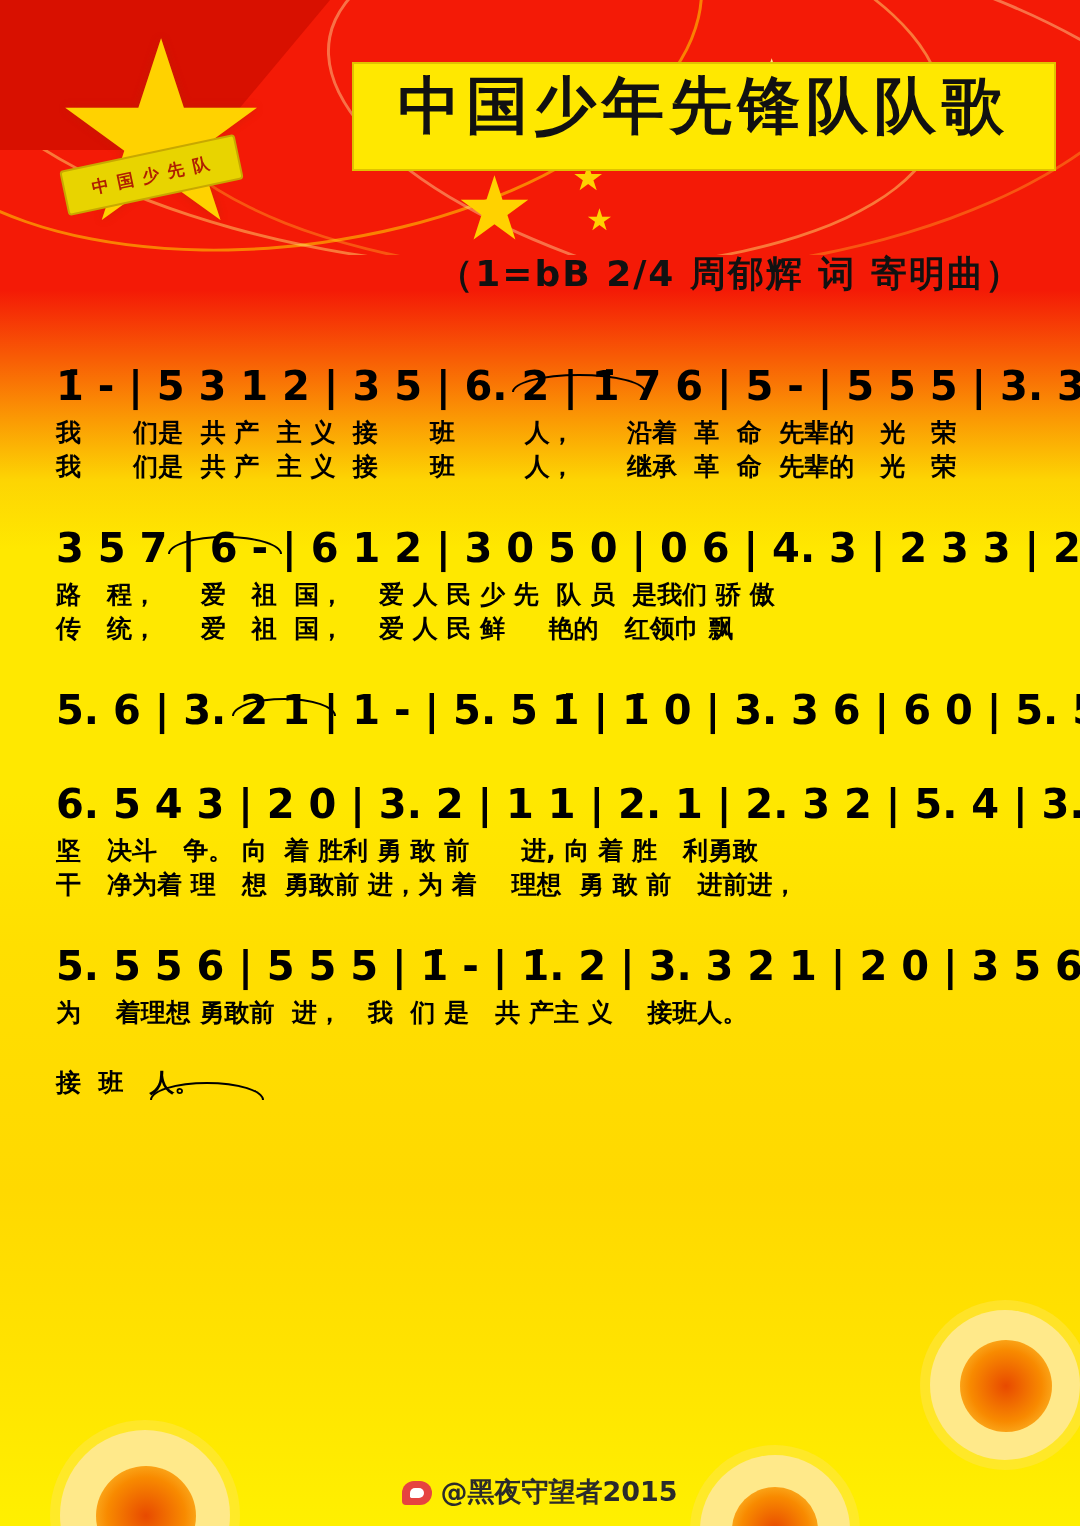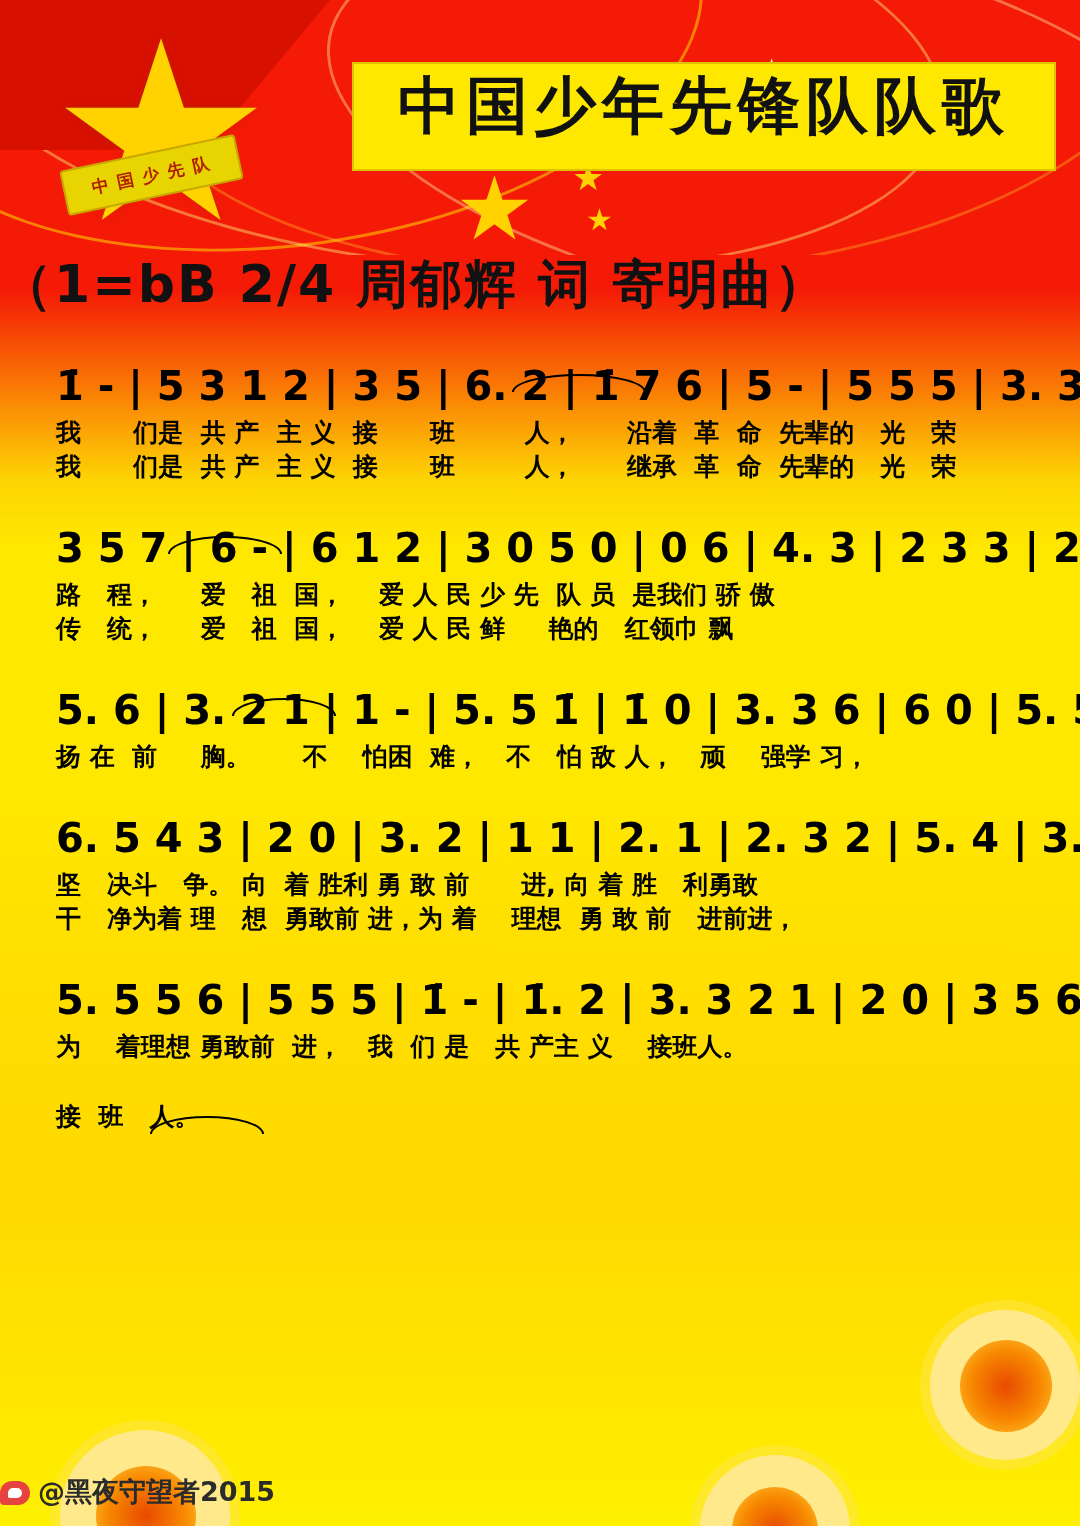--- a/index.html
+++ b/index.html
@@ -112,22 +112,22 @@
     font-weight: bold;
     letter-spacing: 6px;
     color: #111;
     font-family: "DejaVu Sans", "Liberation Sans", sans-serif;
   }
 
   .subtitle {
     position: absolute;
     left: 0; top: 250px;
     width: 1023px;
-    text-align: left;
-    font-size: 52px;
+    text-align: right;
+    font-size: 36px;
     font-weight: bold;
     color: #111;
     letter-spacing: 2px;
     font-family: "DejaVu Sans", "Liberation Sans", sans-serif;
   }
 
   
   .score {
     position: absolute;
     left: 0; top: 358px;
@@ -174,21 +174,21 @@
     border-radius: 50%;
     background: #ffe14d;
     box-shadow: 0 0 0 10px rgba(255,230,80,.5);
   }
   .fl-core { position:absolute; border-radius:50%; }
 
   .watermark {
     position: absolute;
     left: 0; bottom: 16px;
     width: 1080px;
-    text-align: left;
+    text-align: center;
     font-size: 27px;
     font-weight: bold;
     color: #2b2b2b;
     font-family: "DejaVu Sans","Liberation Sans",sans-serif;
   }
   .wb-logo {
     display: inline-block;
     width: 30px; height: 24px;
     background: #e64340;
     border-radius: 12px 12px 12px 4px;
@@ -245,21 +245,20 @@
     <div class="system">
       <div class="notes">3 5 7 | 6 - | 6 1 2 | 3 0 5 0 | 0 6 | 4. 3 | 2 3 3 | 2. 1 | 2 3 5 | 1̇. 6 |</div>
       <div class="slur" style="left:168px; top:16px; width:110px;"></div>
       <div class="lyric lyric2">路   程，     爱   祖  国，    爱 人 民 少 先  队 员  是我们 骄 傲</div>
       <div class="lyric">传   统，     爱   祖  国，    爱 人 民 鲜     艳的   红领巾 飘</div>
     </div>
 
     <div class="system">
       <div class="notes">5. 6 | 3. 2 1 | 1 - | 5. 5 1̇ | 1̇ 0 | 3. 3 6 | 6 0 | 5. 5 6 | 3 0 |</div>
       <div class="slur" style="left:232px; top:16px; width:100px;"></div>
-      <div class="lyric">扬 在  前     胸。      不    怕困  难，   不   怕 敌 人，   顽    强学 习，</div>
     </div>
 
     <div class="system">
       <div class="notes">6. 5 4 3 | 2 0 | 3. 2 | 1 1 | 2. 1 | 2. 3 2 | 5. 4 | 3. 3 2 3 |</div>
       <div class="lyric">坚   决斗   争。 向  着 胜利 勇 敢 前      进, 向 着 胜   利勇敢</div>
       <div class="lyric lyric2">干   净为着 理   想  勇敢前 进，为 着    理想  勇 敢 前   进前进，</div>
     </div>
 
     <div class="system">
       <div class="notes">5. 5 5 6 | 5 5 5 | 1̇ - | 1̇. 2 | 3. 3 2 1 | 2 0 | 3 5 6 | 3. 3 2 1 |</div>

